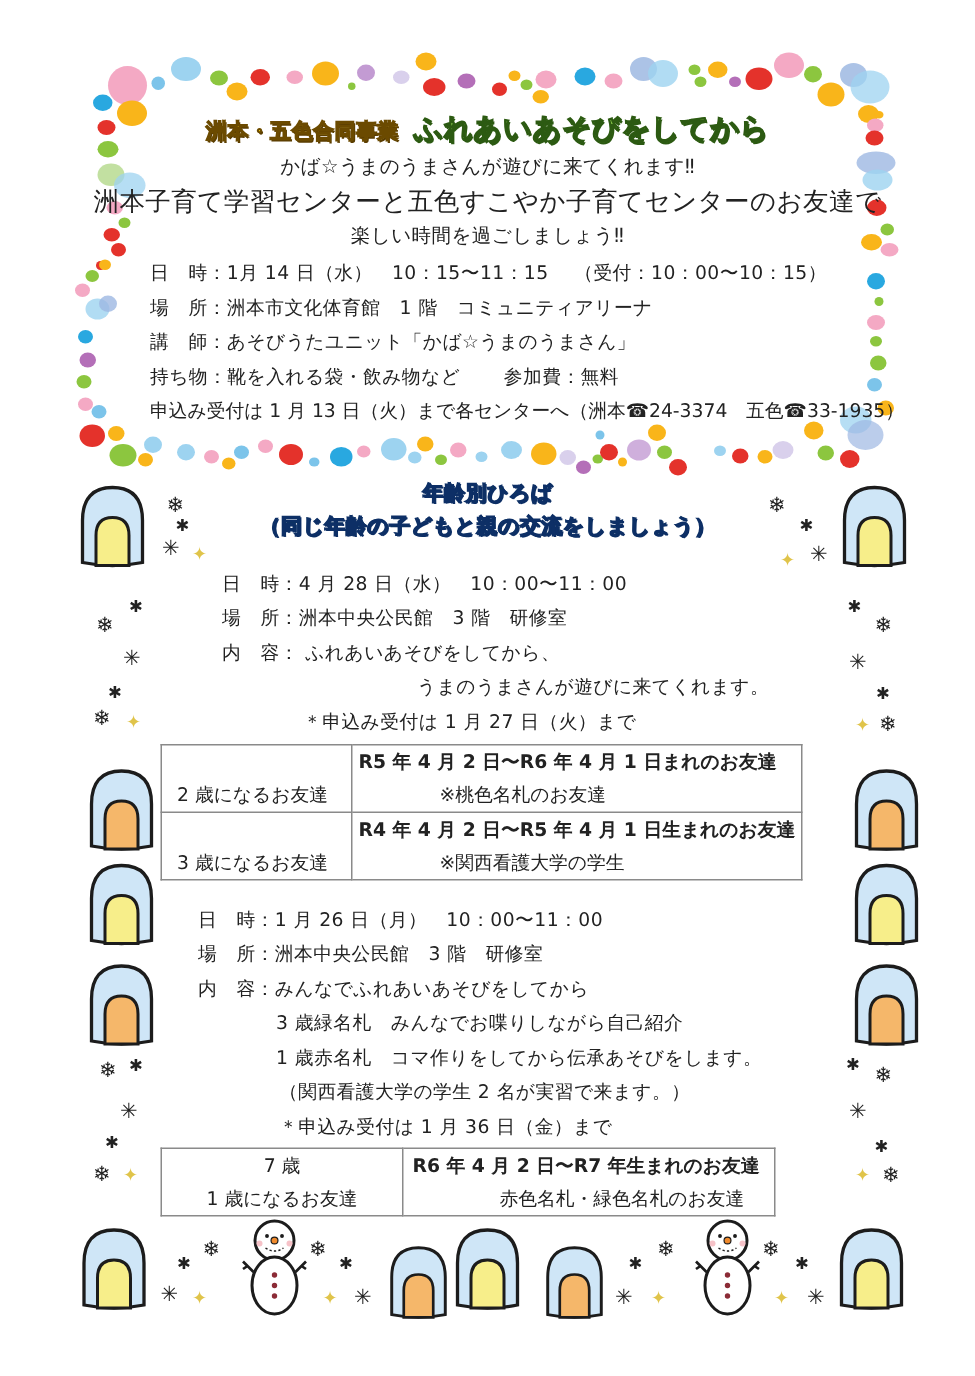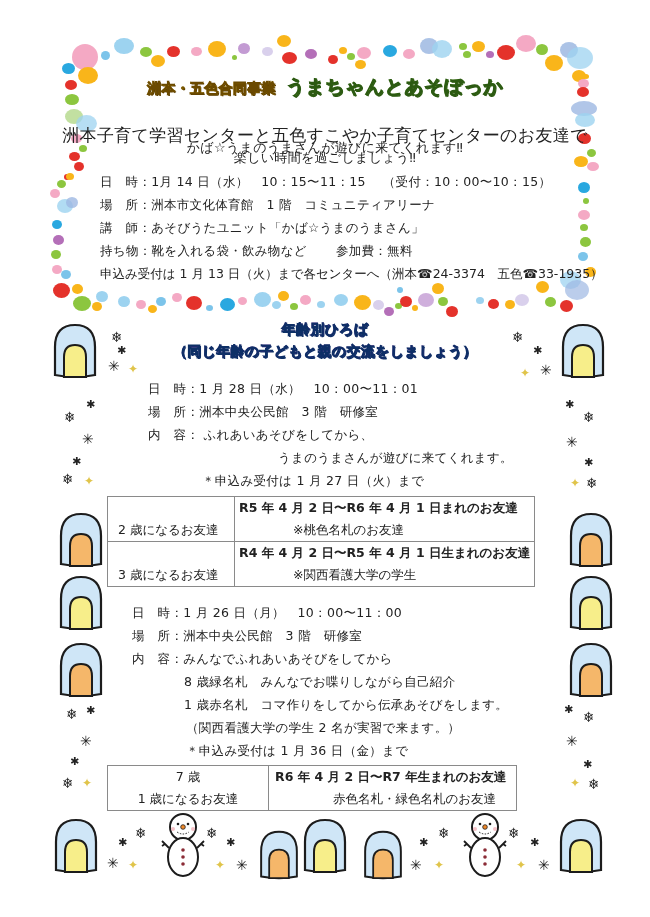--- a/index.html
+++ b/index.html
@@ -6,21 +6,21 @@
   body { width:650px; height:917px; position:relative; overflow:hidden;
          font-family:"DejaVu Sans", "Liberation Sans", sans-serif; color:#222; }
   .abs { position:absolute; }
   .dot { position:absolute; border-radius:50%; }
   .line { position:absolute; white-space:nowrap; font-size:12.5px; line-height:16px; color:#222; letter-spacing:0.3px; }
   .center { left:0; width:650px; text-align:center; }
   .title-a { font-weight:bold; font-size:14px; color:#ffd200;
              -webkit-text-stroke:0.8px #6b4a00; text-shadow:1px 1px 0 #5a3d00; }
   .title-b { font-weight:bold; font-size:19px; color:#8fd14f;
              -webkit-text-stroke:0.8px #2c5a12; text-shadow:1px 1px 0 #2c5a12; margin-left:10px; }
-  .blue-title { font-weight:bold; color:#a21caf; -webkit-text-stroke:0.7px #0d2f66; text-shadow:1px 1px 0 #0d2f66; }
+  .blue-title { font-weight:bold; color:#14532d; -webkit-text-stroke:0.7px #0d2f66; text-shadow:1px 1px 0 #0d2f66; }
   table.grid { position:absolute; border-collapse:collapse; font-size:12.5px; }
   table.grid td { border:1.3px solid #8a8a8a; padding:0; vertical-align:top; }
   .cell-line { height:22px; line-height:22px; white-space:nowrap; }
   .bold { font-weight:bold; }
   .igloo { position:absolute; }
   .flake { position:absolute; color:#222; font-size:14px; line-height:14px; }
 </style>
 </head>
 <body>
 
@@ -138,23 +138,23 @@
   <div class="dot" style="left:545px;top:297px;width:11px;height:10px;background:#8cc63f;"></div>
   <div class="dot" style="left:560px;top:300px;width:13px;height:12px;background:#e4322b;"></div>
   <div class="dot" style="left:505px;top:300px;width:10px;height:9px;background:#f9b51a;"></div>
   <div class="dot" style="left:515px;top:294px;width:14px;height:12px;background:#d9d0ec;"></div>
   <div class="dot" style="left:488px;top:299px;width:11px;height:10px;background:#e4322b;"></div>
   <div class="dot" style="left:476px;top:297px;width:8px;height:7px;background:#9dd3f0;"></div>
 </div>
 
 <section>
   <div class="line center" style="top:75px;height:22px;line-height:22px;">
-    <span class="title-a">洲本・五色合同事業</span><span class="title-b">うまちゃんとあそぼっか</span>
-  </div>
-  <div class="line center" style="top:104px;font-size:13px;margin-top:36px;">かば☆うまのうまさんが遊びに来てくれます‼</div>
+    <span class="title-a">洲本・五色合同事業</span><span class="title-b">ふれあいあそびをしてから</span>
+  </div>
+  <div class="line center" style="top:104px;font-size:13px;">かば☆うまのうまさんが遊びに来てくれます‼</div>
   <div class="line center" style="top:127px;font-size:17px;">洲本子育て学習センターと五色すこやか子育てセンターのお友達で</div>
   <div class="line center" style="top:150px;font-size:13px;">楽しい時間を過ごしましょう‼</div>
 
   <div class="line" style="left:100px;top:174px;">
     <span>日　時：</span><span>1月 14 日（水）　10：15〜11：15　 （受付：10：00〜10：15）</span>
   </div>
   <div class="line" style="left:100px;top:197px;">
     <span>場　所：</span><span>洲本市文化体育館　1 階　コミュニティアリーナ</span>
   </div>
   <div class="line" style="left:100px;top:220px;">
@@ -164,21 +164,21 @@
     <span>持ち物：</span><span>靴を入れる袋・飲み物など　　 参加費：無料</span>
   </div>
   <div class="line" style="left:100px;top:266px;letter-spacing:0;">申込み受付は 1 月 13 日（火）まで各センターへ（洲本☎24-3374　五色☎33-1935）</div>
 </section>
 
 <section>
   <div class="line center blue-title" style="top:321px;font-size:14px;">年齢別ひろば</div>
   <div class="line center blue-title" style="top:343px;font-size:14px;">（同じ年齢の子どもと親の交流をしましょう）</div>
 
   <div class="line" style="left:148px;top:381px;">
-    <span>日　時：</span><span>1 月 28 日（水）　10：00〜11：01</span>
+    <span>日　時：</span><span>4 月 28 日（水）　10：00〜11：00</span>
   </div>
   <div class="line" style="left:148px;top:404px;">
     <span>場　所：</span><span>洲本中央公民館　3 階　研修室</span>
   </div>
   <div class="line" style="left:148px;top:427px;">
     <span>内　容：</span><span> ふれあいあそびをしてから、</span>
   </div>
   <div class="line" style="left:278px;top:450px;">うまのうまさんが遊びに来てくれます。</div>
   <div class="line" style="left:202px;top:473px;">＊申込み受付は 1 月 27 日（火）まで</div>
 
@@ -209,21 +209,21 @@
 
   <div class="line" style="left:132px;top:605px;">
     <span>日　時：</span><span>1 月 26 日（月）　10：00〜11：00</span>
   </div>
   <div class="line" style="left:132px;top:628px;">
     <span>場　所：</span><span>洲本中央公民館　3 階　研修室</span>
   </div>
   <div class="line" style="left:132px;top:651px;">
     <span>内　容：</span><span>みんなでふれあいあそびをしてから</span>
   </div>
-  <div class="line" style="left:184px;top:674px;">8 歳緑名札　みんなでお喋りしながら自己紹介</div>
+  <div class="line" style="left:184px;top:674px;">3 歳緑名札　みんなでお喋りしながら自己紹介</div>
   <div class="line" style="left:184px;top:697px;">1 歳赤名札　コマ作りをしてから伝承あそびをします。</div>
   <div class="line" style="left:186px;top:720px;">（関西看護大学の学生 2 名が実習で来ます。）</div>
   <div class="line" style="left:186px;top:743px;">＊申込み受付は 1 月 36 日（金）まで</div>
 
   <table class="grid" style="left:107px;top:765px;width:410px;">
     <tbody>
         <tr>
       <td style="width:160px;text-align:center;">
         <div class="cell-line">7 歳</div>
         <div class="cell-line">1 歳になるお友達</div>

